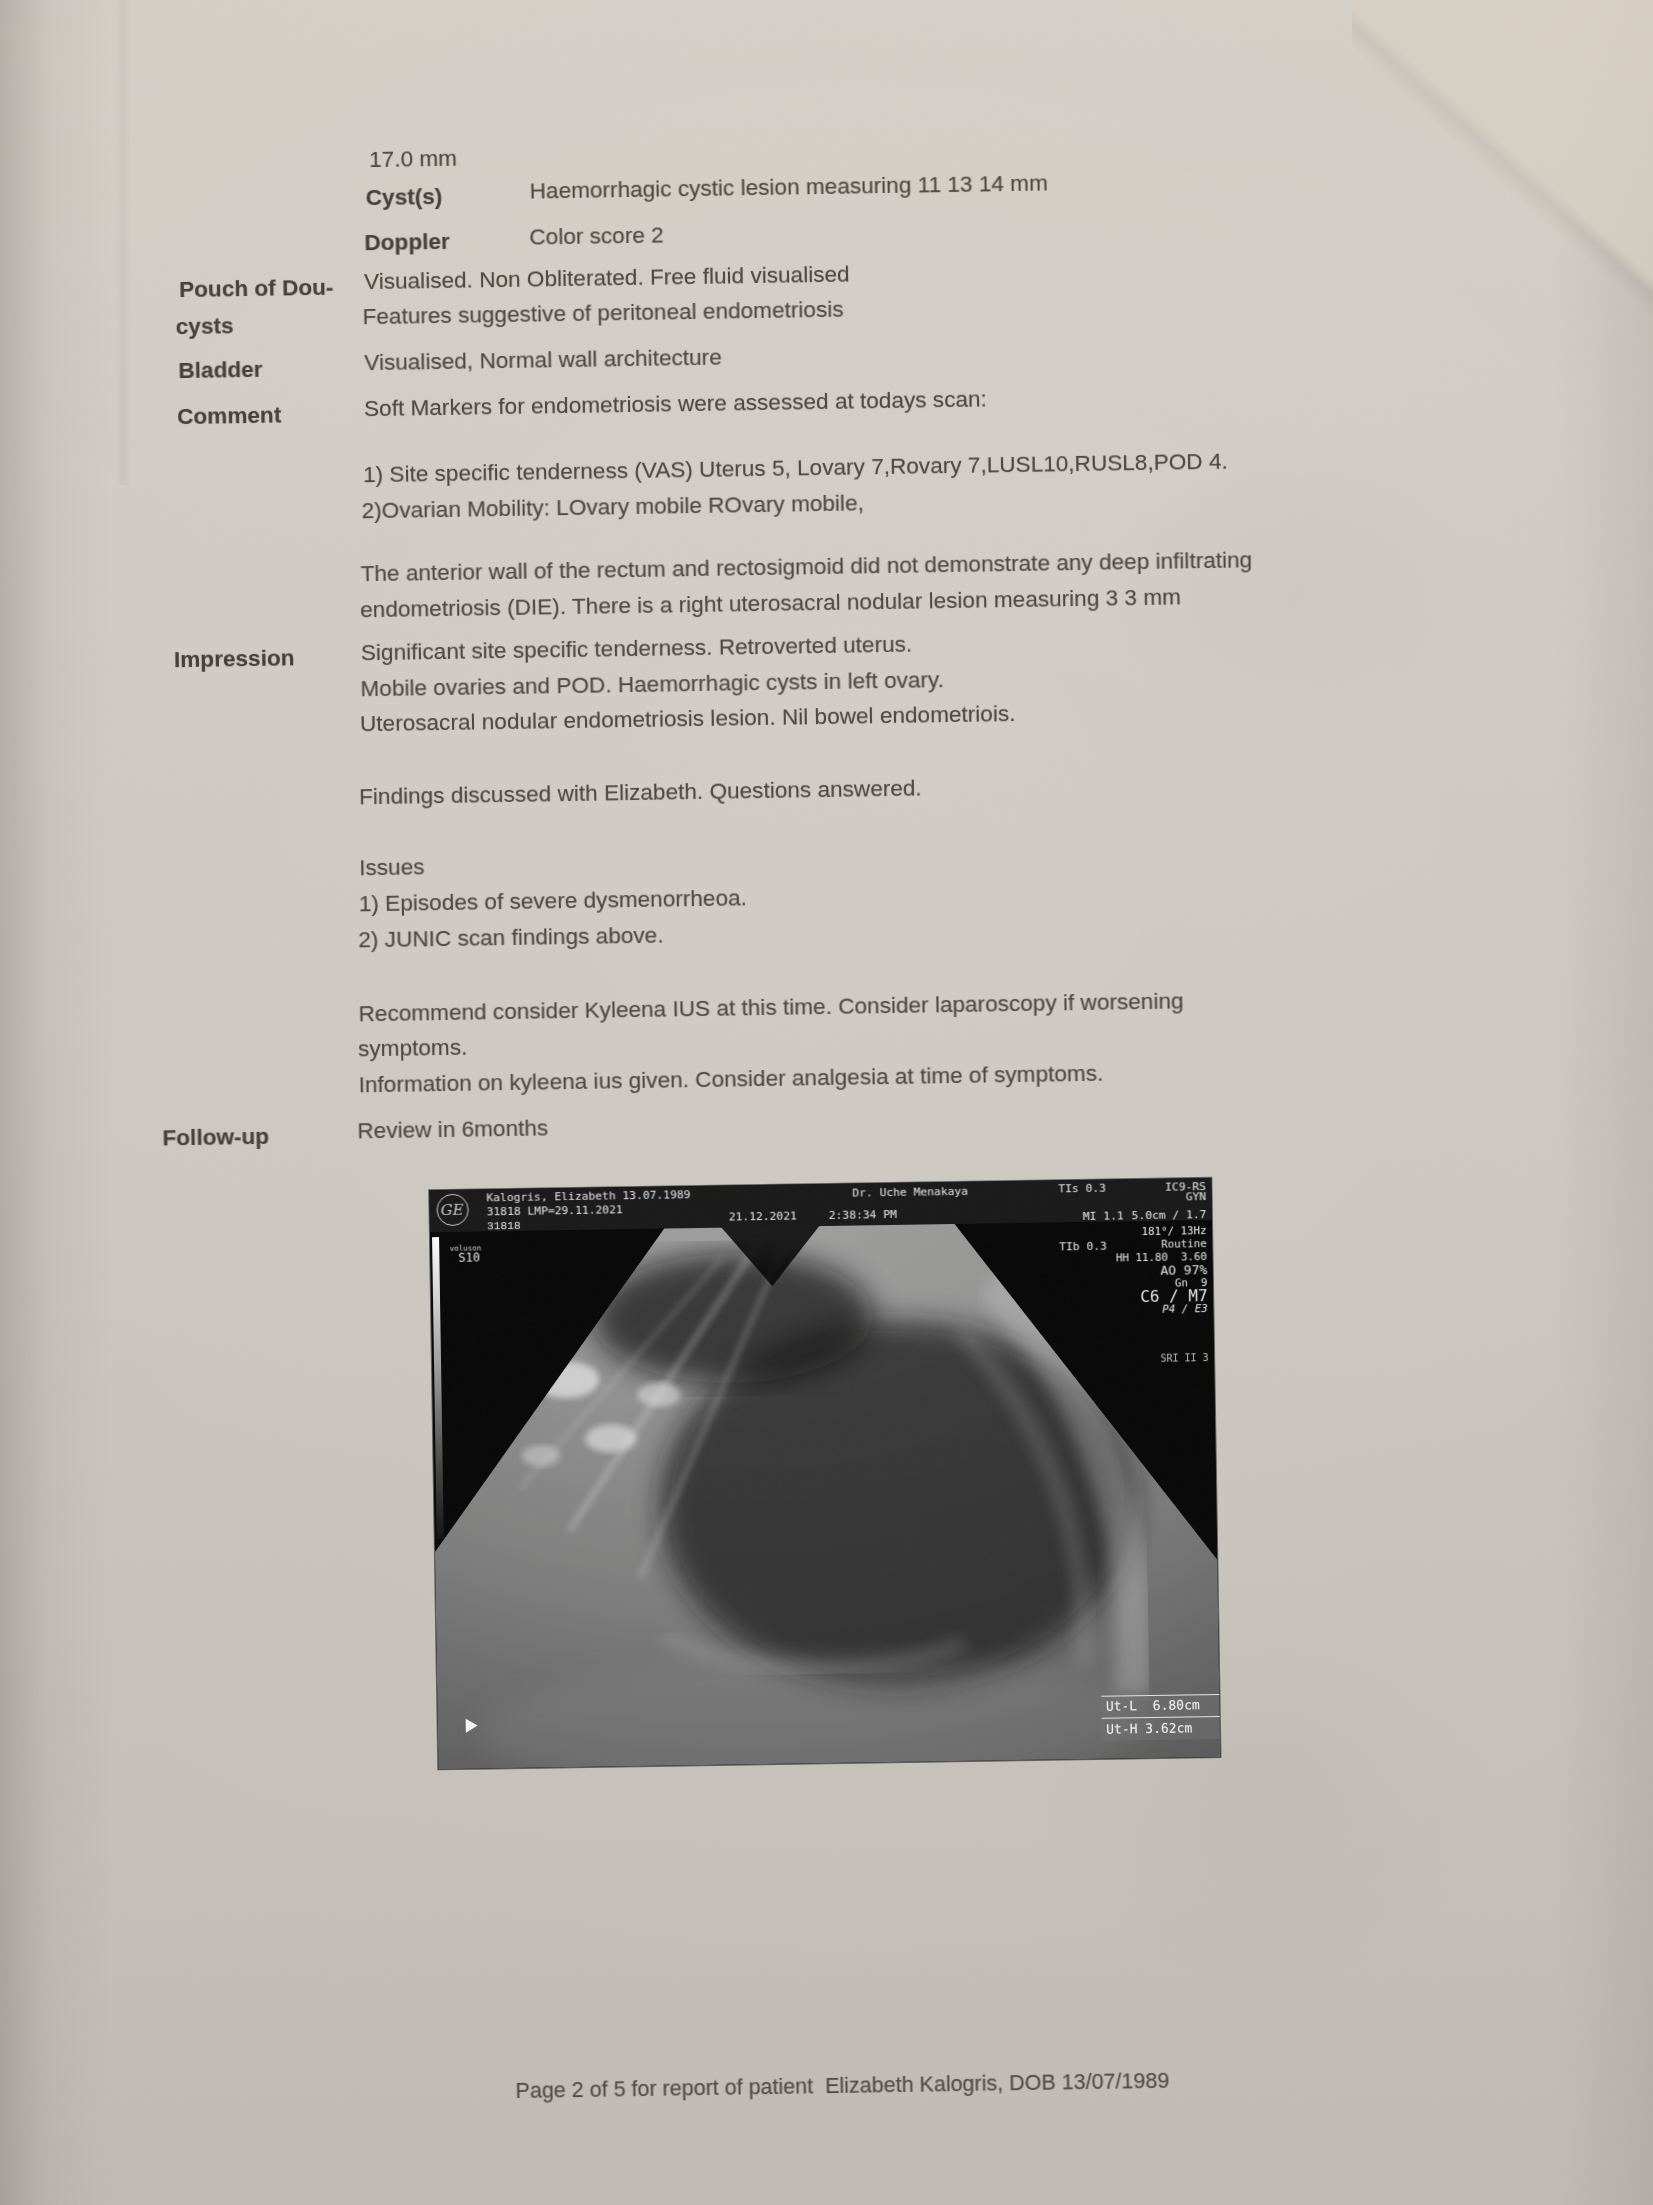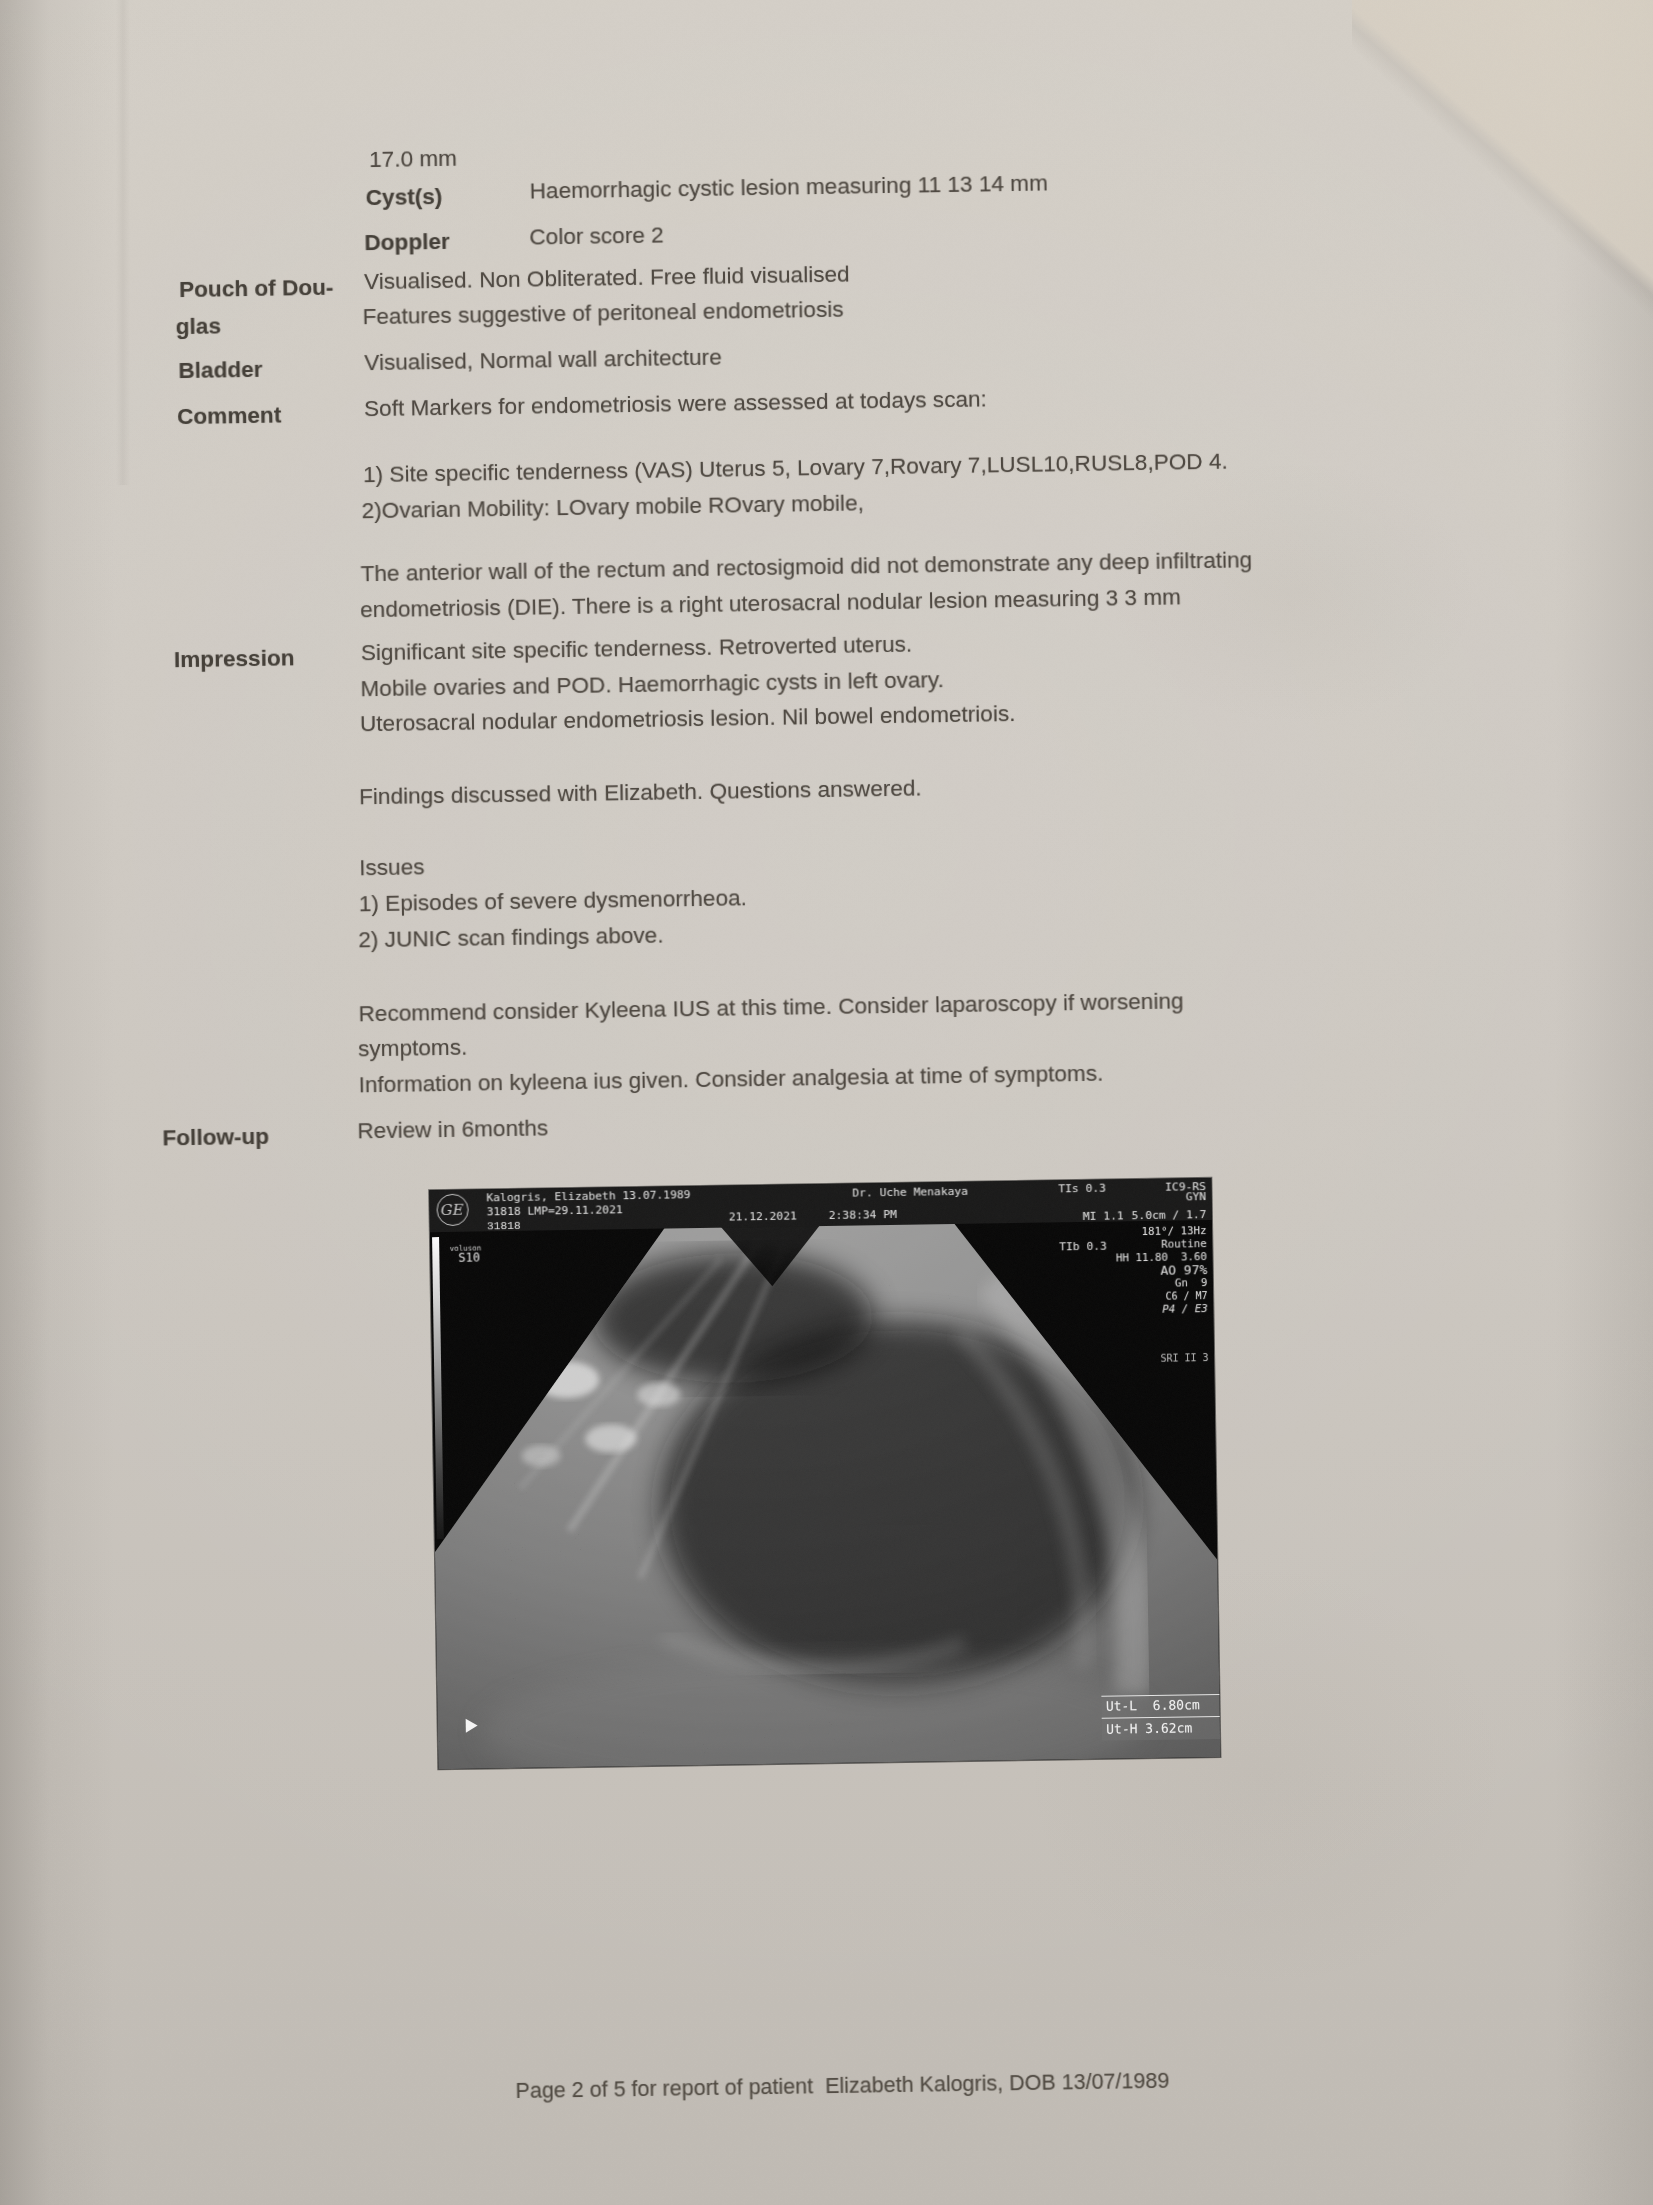--- a/index.html
+++ b/index.html
@@ -53,21 +53,21 @@
 
     <div class="t" style="left:384px;top:139px;">17.0 mm</div>
 
     <div class="t lbl" style="left:380px;top:177px;">Cyst(s)</div>
     <div class="t" style="left:544px;top:173px;">Haemorrhagic cystic lesion measuring 11 13 14 mm</div>
 
     <div class="t lbl" style="left:378px;top:222px;">Doppler</div>
     <div class="t" style="left:543px;top:219px;">Color score 2</div>
 
     <div class="t lbl" style="left:192px;top:266px;">Pouch of Dou-</div>
-    <div class="t lbl" style="left:188px;top:303px;">glas</div>
+    <div class="t lbl" style="left:188px;top:303px;">cysts</div>
     <div class="t" style="left:377px;top:261px;">Visualised. Non Obliterated. Free fluid visualised</div>
     <div class="t" style="left:375px;top:296px;">Features suggestive of peritoneal endometriosis</div>
 
     <div class="t lbl" style="left:190px;top:347px;">Bladder</div>
     <div class="t" style="left:376px;top:342px;">Visualised, Normal wall architecture</div>
 
     <div class="t lbl" style="left:188px;top:393px;">Comment</div>
     <div class="t" style="left:375px;top:388px;">Soft Markers for endometriosis were assessed at todays scan:</div>
     <div class="t" style="left:373px;top:454px;">1) Site specific tenderness (VAS) Uterus 5, Lovary 7,Rovary 7,LUSL10,RUSL8,POD 4.</div>
     <div class="t" style="left:371px;top:490px;">2)Ovarian Mobility: LOvary mobile ROvary mobile,</div>
@@ -159,21 +159,21 @@
 
       <div class="us-t us-r" style="right:5.4px;top:2.2px;">IC9-RS</div>
       <div class="us-t us-r" style="right:5.4px;top:12px;">GYN</div>
       <div class="us-t us-r" style="right:5.4px;top:30px;">5.0cm / 1.7</div>
 
       <div class="us-t us-r" style="right:5.4px;top:46px;font-size:10.8px;">181°/ 13Hz</div>
       <div class="us-t us-r" style="right:5.4px;top:59px;font-size:10.8px;">Routine</div>
       <div class="us-t us-r" style="right:5.4px;top:72px;font-size:10.8px;">HH 11.80  3.60</div>
       <div class="us-t us-r" style="right:5.4px;top:85px;font-size:13px;">AO 97%</div>
       <div class="us-t us-r" style="right:5.4px;top:98px;font-size:10.8px;">Gn  9</div>
-      <div class="us-t us-r" style="right:5.4px;top:111px;font-size:10px;">C6 / M7</div>
+      <div class="us-t us-r" style="right:5.4px;top:111px;font-size:16px;">C6 / M7</div>
       <div class="us-t us-r" style="right:5.4px;top:124px;font-size:10.8px;font-style:italic;">P4 / E3</div>
       <div class="us-t us-r" style="right:5.4px;top:137px;font-size:10px;opacity:.8;margin-top:36px;">SRI II 3</div>
 
       <div class="us-t" style="left:19.4px;top:52px;font-size:7.5px;opacity:.85;">voluson</div>
       <div class="us-t" style="left:28px;top:61px;font-size:12px;">S10</div>
       <div class="gbar"></div>
 
       <div class="meas">
         <div>Ut-L  6.80cm</div>
         <div>Ut-H 3.62cm</div>

